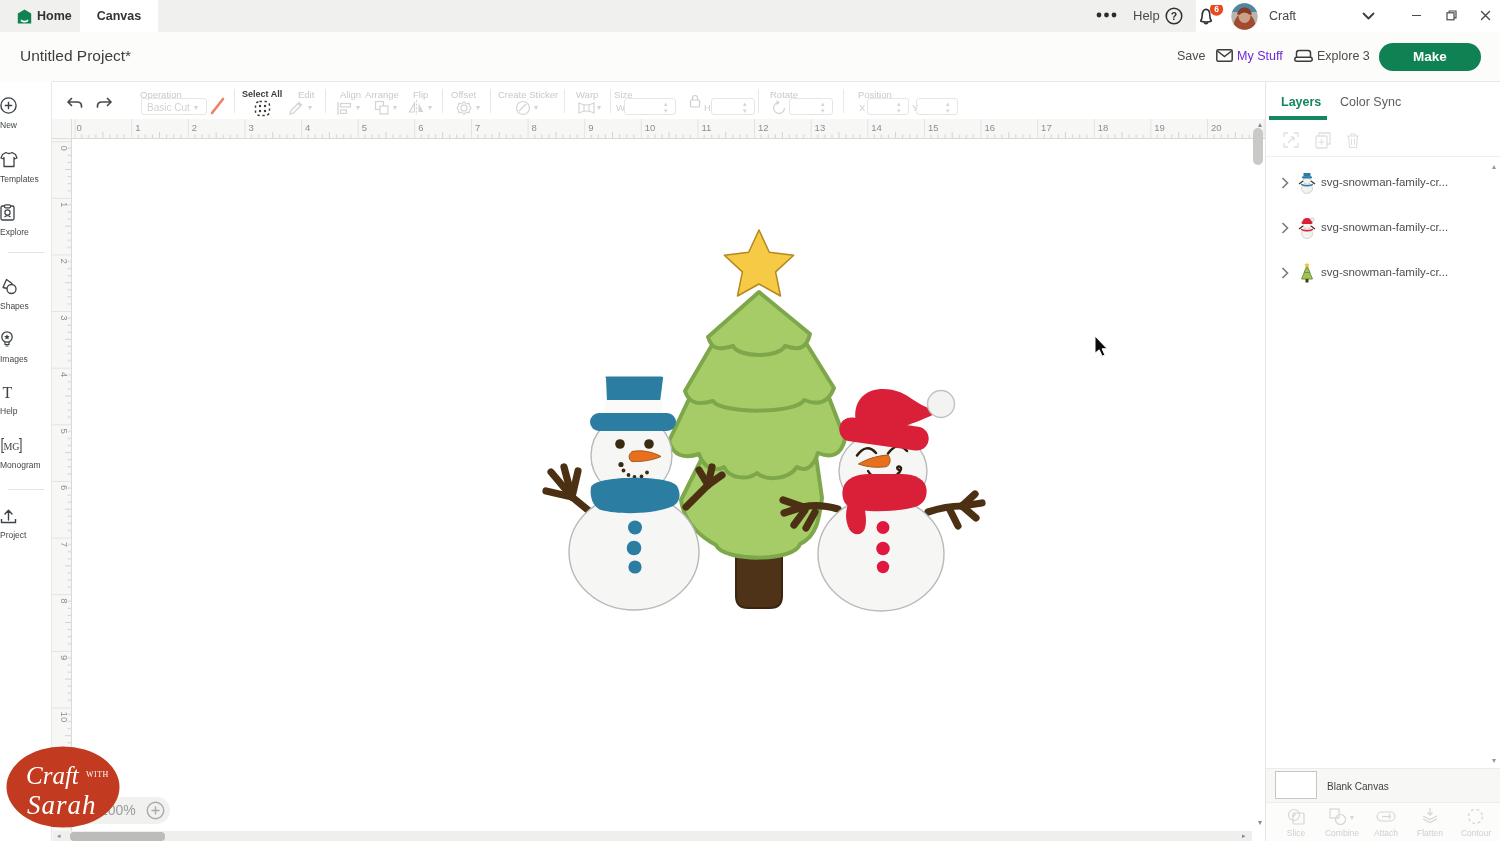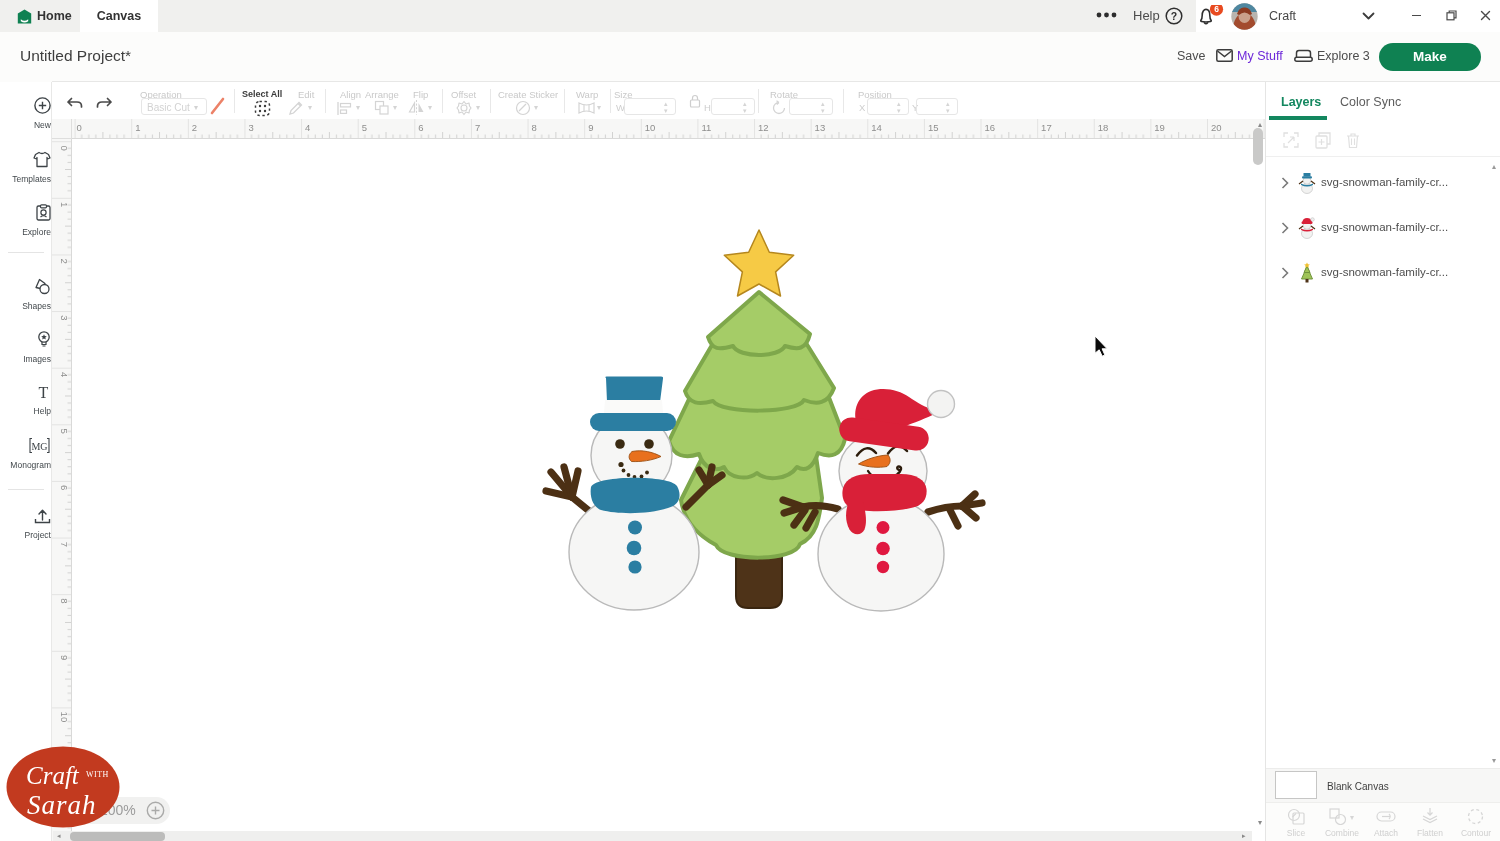--- a/index.html
+++ b/index.html
@@ -13,21 +13,21 @@
   #hometxt { position:absolute; left:37px; top:0; height:32px; line-height:32px; font-size:12.5px; font-weight:600; color:#333; }
 
   
   #projbar { position:absolute; left:0; top:32px; width:1500px; height:50px; background:#fcfcfb; }
   #projbar .bord { position:absolute; left:52px; top:49px; width:1448px; height:1px; background:#e7e7e6; }
   #projname { position:absolute; left:20px; top:15px; font-size:15.5px; color:#3e3e3e; }
   #makebtn { position:absolute; left:1379px; top:11px; width:102px; height:28px; border-radius:14px; background:#0f8152; color:#fff; font-size:13.5px; font-weight:700; text-align:center; line-height:28px; }
 
   
   #sidebar { position:absolute; left:0; top:82px; width:52px; height:759px; background:#fff; border-right:1px solid #e8e8e7; }
-  .sbitem { position:absolute; left:0; width:51px; text-align:right; color:#42484c; }
+  .sbitem { position:absolute; left:0; width:51px; text-align:left; color:#42484c; }
   .sbitem .lbl { font-size:8.5px; color:#42484c; margin-top:2px; }
   .sbdiv { position:absolute; left:8px; width:36px; height:1px; background:#e4e4e4; }
 
   
   #toolbar { position:absolute; left:52px; top:82px; width:1213px; height:37px; background:#fff; }
   .tlab { position:absolute; top:7px; font-size:9.5px; color:#c9c9c9; }
   .tlabdark { position:absolute; top:7px; font-size:9px; font-weight:700; color:#3c3c3c; }
   .tdiv { position:absolute; top:7px; width:1px; height:24px; background:#e8e8e8; }
   .tbox { position:absolute; top:16px; height:17px; border:1px solid #e6e6e6; border-radius:3px; }
 

